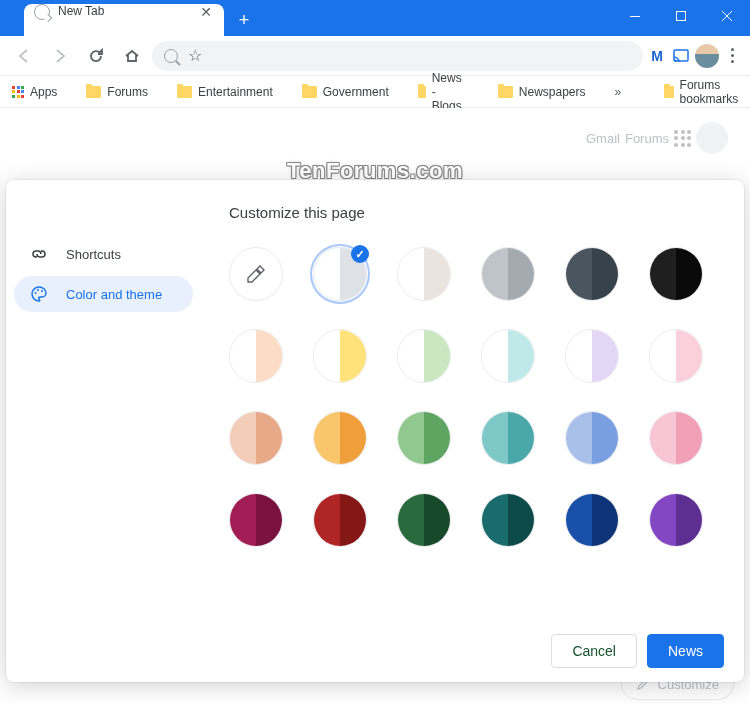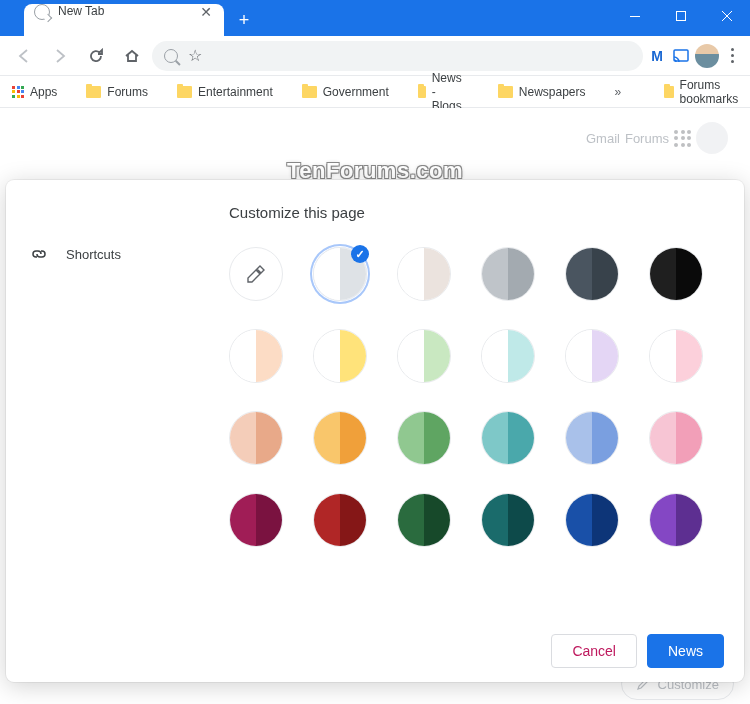--- a/index.html
+++ b/index.html
@@ -51,21 +51,21 @@
 .main{flex:1;padding:24px 28px 8px 28px;display:flex;flex-direction:column}
 .dlg-title{font-size:15px;color:#3c4043;margin-bottom:26px}
 .swatches{display:grid;grid-template-columns:repeat(6,54px);gap:28px 30px}
 .swatch{width:54px;height:54px;border-radius:50%;cursor:pointer;position:relative;overflow:hidden;border:1px solid #e8eaed}
 .swatch.picker{background:#fff;display:flex;align-items:center;justify-content:center}
 .swatch.selected{box-shadow:0 0 0 1px #fff,0 0 0 3px #a8c7fa}
 .swatch.selected::after{content:'✓';position:absolute;top:-3px;right:-3px;width:18px;height:18px;background:#1a73e8;border-radius:50%;color:#fff;font-size:11px;display:flex;align-items:center;justify-content:center;font-weight:bold;z-index:2}
 .swatch .half-l{position:absolute;left:0;top:0;width:50%;height:100%}
 .swatch .half-r{position:absolute;right:0;top:0;width:50%;height:100%}
 .dialog-footer{padding:14px 20px;display:flex;justify-content:flex-end;gap:10px}
-.btn{height:34px;padding:0 20px;border-radius:4px;font-size:14px;cursor:pointer;display:flex;align-items:center;border:1px solid #dadce0;background:#fff;color:#be185d}
+.btn{height:34px;padding:0 20px;border-radius:4px;font-size:14px;cursor:pointer;display:flex;align-items:center;border:1px solid #dadce0;background:#fff;color:#14532d}
 .btn.primary{background:#1a73e8;color:#fff;border-color:#1a73e8;font-weight:500}
 .customize-pill{position:absolute;bottom:4px;right:16px;height:32px;padding:0 14px;border:1px solid #e8eaed;border-radius:16px;display:flex;align-items:center;gap:8px;color:#bdc1c6;font-size:13px;z-index:1}
 </style>
 </head>
 <body>
 
 <div class="window">
 
   <div class="titlebar">
     <div class="tab">
@@ -205,20 +205,31 @@
       <div class="dialog-body">
         <div class="sidebar">
           <div class="side-item">
             <div class="side-ico">
                 <svg width="18" height="18">
                   <path d="M7 9a3 3 0 0 0 3 3h2a3 3 0 1 0 0-6h-1M11 9a3 3 0 0 0-3-3H6a3 3 0 1 0 0 6h1" fill="none" stroke="#3c4043" stroke-width="1.5"></path>
                 </svg>
               </div>
             <span>Shortcuts</span>
           </div>
+          <div class="side-item active">
+            <div class="side-ico">
+                <svg width="18" height="18">
+                  <path d="M9 2a7 7 0 1 0 0 14c1 0 1-1 0-2s0-2 1-2h2a4 4 0 0 0 4-4c0-3.3-3.1-6-7-6z" fill="none" stroke="#1a73e8" stroke-width="1.5"></path>
+                  <circle cx="5.5" cy="8" r="1" fill="#1a73e8"></circle>
+                  <circle cx="8" cy="5" r="1" fill="#1a73e8"></circle>
+                  <circle cx="12" cy="6" r="1" fill="#1a73e8"></circle>
+                </svg>
+              </div>
+            <span>Color and theme</span>
+          </div>
         </div>
         <div class="main">
           <div class="dlg-title">Customize this page</div>
           <div class="swatches" id="swatches">
               <div class="swatch picker" style="overflow: visible;">
                 <svg width="20" height="20">
                   <path d="M14 2l4 4-3 3-4-4 3-3zM10 6l4 4-8 8H2v-4l8-8z" fill="none" stroke="#5f6368" stroke-width="1.4"></path>
                 </svg>
               </div>
               <div class="swatch selected" style="overflow: visible;">

